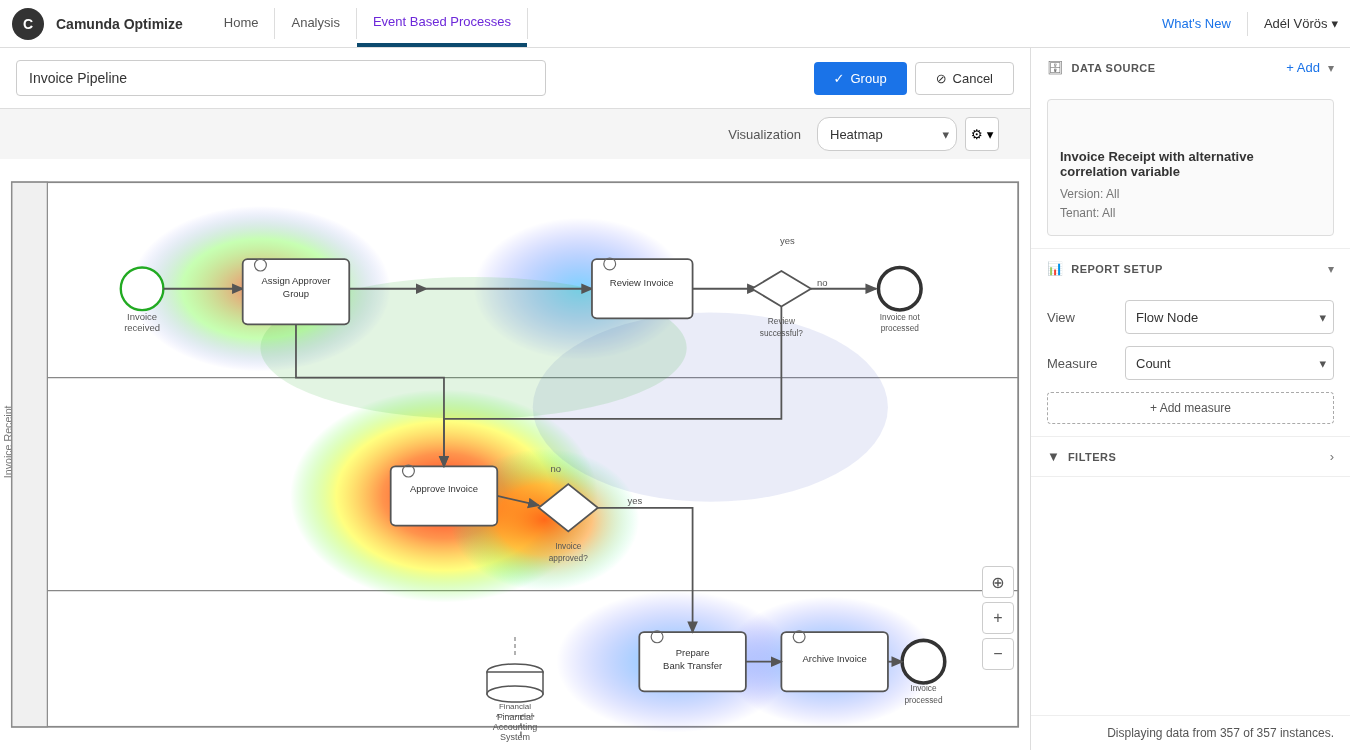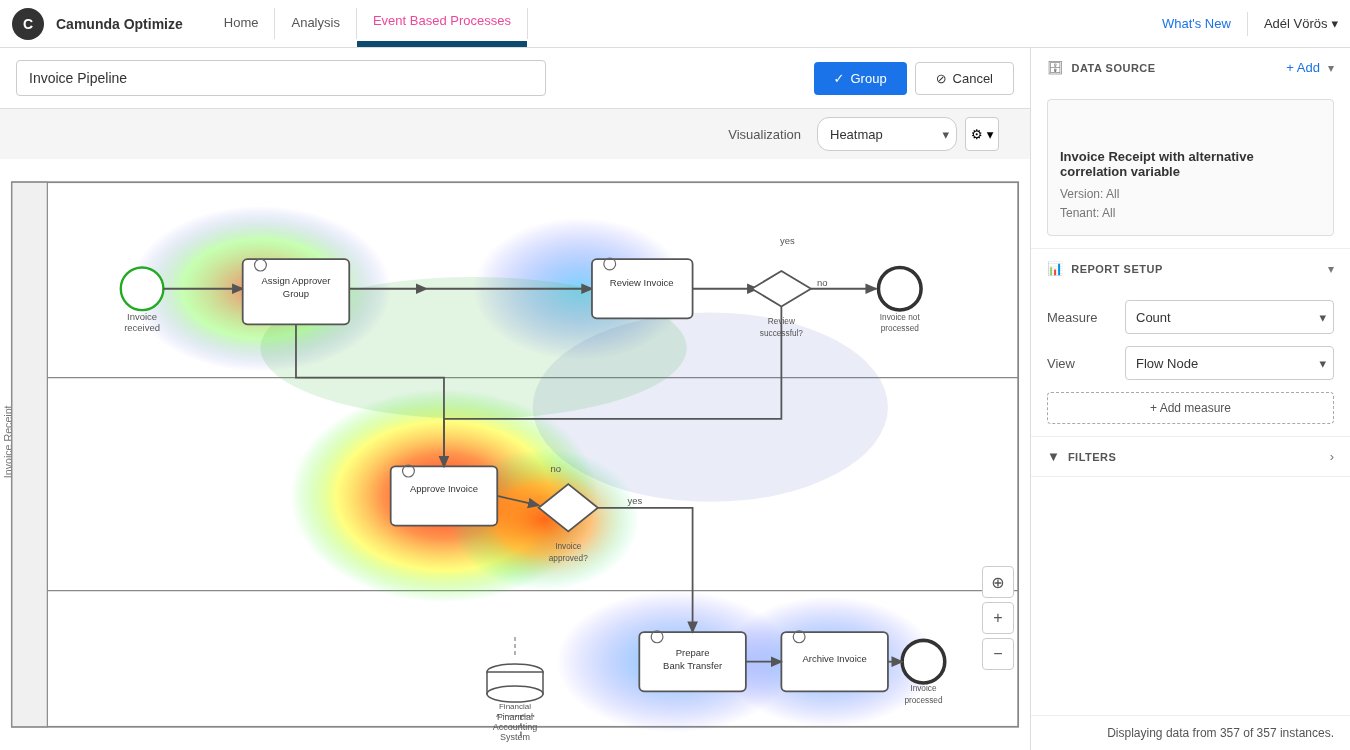--- a/index.html
+++ b/index.html
@@ -4,21 +4,21 @@
   <style>
     * { box-sizing: border-box; margin: 0; padding: 0; }
     body { font-family: -apple-system, BlinkMacSystemFont, 'Segoe UI', sans-serif; font-size: 13px; background: #f5f5f5; height: 750px; overflow: hidden; }
 
     
     .header { display: flex; align-items: center; height: 48px; background: #fff; border-bottom: 1px solid #ddd; padding: 0 12px; gap: 0; }
     .logo { width: 32px; height: 32px; background: #333; border-radius: 50%; display: flex; align-items: center; justify-content: center; color: #fff; font-weight: bold; font-size: 14px; margin-right: 12px; flex-shrink: 0; }
     .app-name { font-size: 14px; font-weight: 600; color: #333; margin-right: 24px; }
     .nav { display: flex; height: 100%; }
     .nav-item { display: flex; align-items: center; padding: 0 16px; font-size: 13px; color: #555; cursor: pointer; border-bottom: 2px solid transparent; }
-    .nav-item.active { color: #ec4899; border-bottom: 6px solid #0c4a6e; font-weight: 500; }
+    .nav-item.active { color: #6d28d9; border-bottom: 4px solid #0c4a6e; font-weight: 500; }
     .nav-separator { width: 1px; background: #ddd; margin: 8px 0; }
     .header-right { margin-left: auto; display: flex; align-items: center; gap: 16px; }
     .whats-new { color: #1a73e8; font-size: 13px; cursor: pointer; }
     .user-menu { display: flex; align-items: center; gap: 4px; cursor: pointer; color: #333; font-size: 13px; }
 
     
     .main { display: flex; height: calc(750px - 48px); }
     .content { flex: 1; display: flex; flex-direction: column; overflow: hidden; }
 
     
@@ -309,39 +309,39 @@
 
     <div class="sidebar-section">
       <div class="sidebar-section-header">
         <span style="color:#555;">📊</span>
         <span class="section-title">REPORT SETUP</span>
         <span class="section-chevron">▾</span>
       </div>
       <div class="report-setup-content">
 
         <div class="form-row">
+          <span class="form-label">View</span>
+          <div class="form-select-wrapper">
+            <select class="form-select">
+              <option>Flow Node</option>
+              <option>Process Instance</option>
+            </select>
+          </div>
+        </div>
+
+        <div class="form-row">
           <span class="form-label">Measure</span>
           <div class="form-select-wrapper">
             <select class="form-select">
               <option>Count</option>
               <option>Duration</option>
             </select>
           </div>
         </div>
 
-        <div class="form-row">
-          <span class="form-label">View</span>
-          <div class="form-select-wrapper">
-            <select class="form-select">
-              <option>Flow Node</option>
-              <option>Process Instance</option>
-            </select>
-          </div>
-        </div>
-
         <button class="add-measure-btn">+ Add measure</button>
 
       </div>
     </div>
 
     <div class="sidebar-section">
       <div class="filters-header">
         <span class="filter-icon">▼</span>
         <span class="filters-title">FILTERS</span>
         <span style="color:#777;">›</span>

